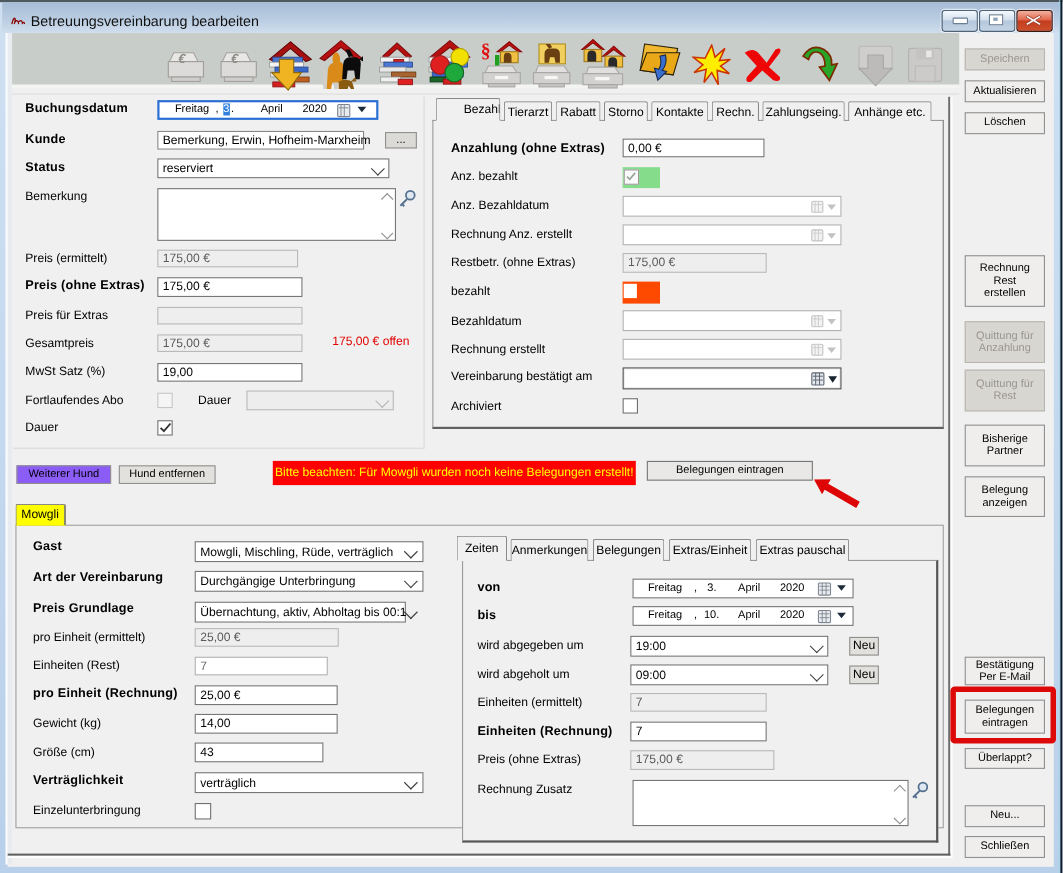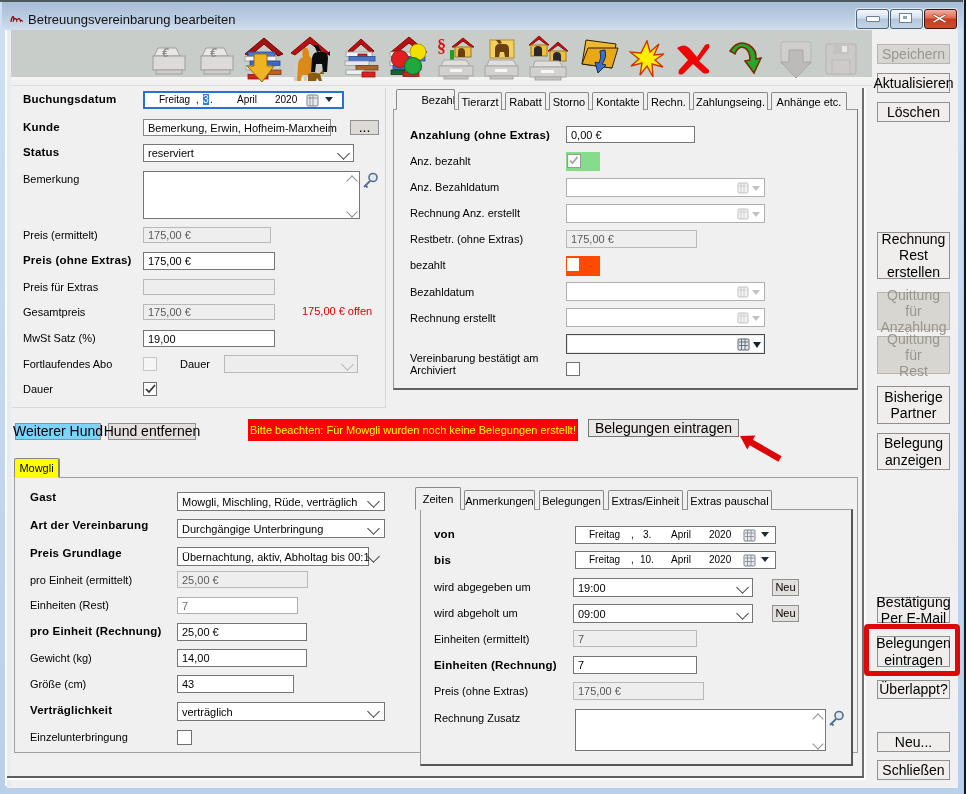--- a/index.html
+++ b/index.html
@@ -4,21 +4,21 @@
 html,body{margin:0;padding:0;}
 body{width:966px;height:794px;position:relative;overflow:hidden;
   font-family:"Liberation Sans",sans-serif;background:#f0f0f0;}
 .abs{position:absolute;}
 .lbl{position:absolute;font-size:11px;color:#000;white-space:nowrap;}
 .b{font-weight:bold;font-size:11.5px;letter-spacing:0.2px;}
 .tb{position:absolute;background:#fff;border:1px solid #767676;font-size:11px;
   color:#000;padding:0 4px;display:flex;align-items:center;box-sizing:border-box;white-space:nowrap;}
 .ro{background:#eeeeee;border:1px solid #b9b9b9;color:#5a5a5a;}
 .rob{background:#fff;border:1px solid #b0b0b0;color:#787878;}
-.btn{position:absolute;background:#efeeed;border:1px solid #909090;font-size:14px;color:#000;
+.btn{position:absolute;background:#efeeed;border:1px solid #909090;font-size:10px;color:#000;
   display:flex;align-items:center;justify-content:center;text-align:center;box-sizing:border-box;line-height:1.15;}
 .btnd{background:#d8d6d1;color:#99968d;border-color:#b8b5ae;}
 .chk{position:absolute;width:14px;height:14px;background:#fff;border:1px solid #707070;box-sizing:border-box;}
 .chkd{border-color:#c6c6c6;background:#f5f5f5;}
 .chev{position:absolute;width:8px;height:8px;border-right:1.6px solid #404040;border-bottom:1.6px solid #404040;transform:rotate(45deg);}
 .tab{position:absolute;background:#f0f0f0;border:1px solid #898989;border-bottom:none;
   border-radius:2px 2px 0 0;font-size:11px;display:flex;align-items:center;justify-content:center;box-sizing:border-box;white-space:nowrap;overflow:hidden;}
 .gb{position:absolute;border:1px solid #8a8a8a;box-sizing:border-box;}
 .uarr{position:absolute;width:7px;height:7px;border-left:1.5px solid #909090;border-top:1.5px solid #909090;transform:rotate(45deg);}
 .darr{position:absolute;width:7px;height:7px;border-right:1.5px solid #909090;border-bottom:1.5px solid #909090;transform:rotate(45deg);}
@@ -298,32 +298,32 @@
 <div class="abs" style="left:752px;top:290px;width:0;height:0;border:4px solid transparent;border-top:5px solid #c2c2c2;"></div>
 
 <div class="lbl" style="left:410px;top:312px;">Rechnung erstellt</div>
 <div class="tb rob" style="left:566px;top:308px;width:199px;height:19px;"></div>
 <svg class="abs" style="left:737px;top:312px;" width="13" height="12">
     <rect x="1" y="1" width="10" height="10" fill="#f2f2f2" stroke="#c2c2c2" rx="1"></rect>
     <path d="M2 4h8M4 1v10M7 1v10" stroke="#c9c9c9" stroke-width="0.8"></path>
   </svg>
 <div class="abs" style="left:752px;top:316px;width:0;height:0;border:4px solid transparent;border-top:5px solid #c2c2c2;"></div>
 
-<div class="lbl" style="left:410px;top:352px;">Vereinbarung bestätigt am</div>
+<div class="lbl" style="left:410px;top:336px;">Vereinbarung bestätigt am</div>
 <div class="tb" style="left:566px;top:334px;width:199px;height:20px;border:1px solid #4a4a4a;box-shadow:inset 0 0 0 1px #e8e8e8;"></div>
 <svg class="abs" style="left:737px;top:338px;" width="14" height="13">
     <rect x="1" y="1" width="11" height="11" fill="#e4e7eb" stroke="#5c6674" rx="1"></rect>
     <path d="M2 4h9M4.5 1v11M8 1v11M2 7.5h9" stroke="#5c6674" stroke-width="0.9"></path>
   </svg>
 <div class="abs" style="left:753px;top:342px;width:0;height:0;border:4.5px solid transparent;border-top:6px solid #16222e;"></div>
 
 <div class="lbl" style="left:410px;top:364px;">Archiviert</div>
 <div class="chk" style="left:566px;top:362px;width:14px;height:14px;"></div>
 
-<div class="btn" style="left:15px;top:423px;width:86px;height:17px;background:#7dd3fc;white-space:nowrap;">Weiterer Hund</div>
+<div class="btn" style="left:15px;top:423px;width:86px;height:17px;background:#8b5cf6;white-space:nowrap;">Weiterer Hund</div>
 <div class="btn" style="left:108px;top:423px;width:88px;height:17px;background:#e3e1de;white-space:nowrap;">Hund entfernen</div>
 <div class="abs" style="left:248px;top:419px;width:330px;height:22px;background:#fe0000;color:#ffff00;font-size:11px;display:flex;align-items:center;justify-content:center;white-space:nowrap;font-family:'Liberation Sans';">Bitte beachten: Für Mowgli wurden noch keine Belegungen erstellt!</div>
 <div class="btn" style="left:588px;top:419px;width:151px;height:18px;border:1px solid #777;background:#e9e8e6;">Belegungen eintragen</div>
 <svg class="abs" style="left:734px;top:432px;" width="52" height="32" viewBox="0 0 52 32">
     <path d="M6 4 L21.3 3.6 L18.9 7.7 L47.6 24.2 L44.4 29.8 L15.7 13.3 L13.3 17.4 Z" fill="#dd0505"></path>
   </svg>
 
 <div class="tab" style="left:14px;top:458px;width:46px;height:20px;background:#ffff00;z-index:2;border-bottom:1px solid #ffff00;border-right:2px solid #8a8a70;">Mowgli</div>
 
 <div class="gb" style="left:14px;top:477px;width:844px;height:276px;border-color:#a0a0a0;background:#f0f0f0;"></div>

